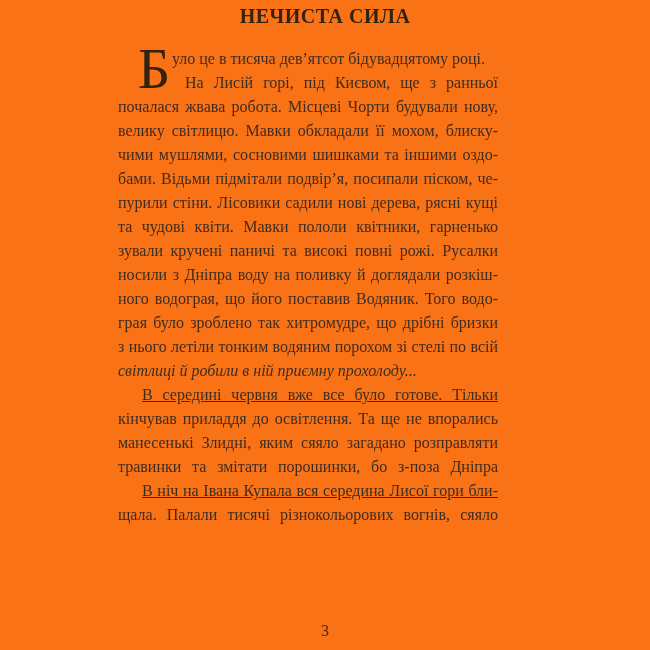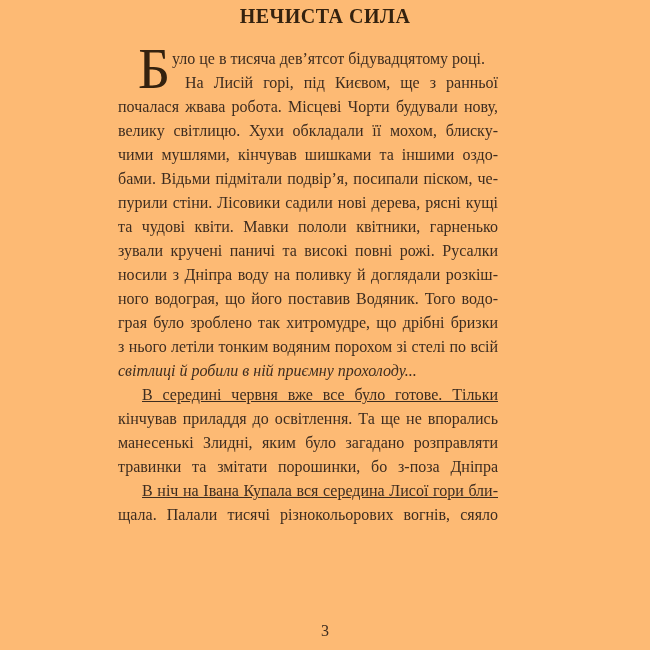--- a/index.html
+++ b/index.html
@@ -4,21 +4,21 @@
 <style>
   html, body {
     margin: 0; padding: 0;
     width: 650px; height: 650px;
     background: #fffefb;
     overflow: hidden;
   }
   .page {
     position: relative;
     width: 650px; height: 650px;
-    background: #fdba74;
+    background: #f97316;
     font-family: "Liberation Serif", "DejaVu Serif", serif;
     color: #3e2d20;
   }
   .title {
     position: absolute;
     top: 5px; left: 0; width: 650px;
     text-align: center;
     font-size: 20px;
     font-weight: bold;
     letter-spacing: 0.5px;
@@ -62,34 +62,34 @@
 <div class="page">
 
   <div class="title">НЕЧИСТА СИЛА</div>
 
   <div class="textblock">
     <div class="dropcap">Б</div>
 
     <div class="ln dc1">уло це в тисяча дев’ятсот бідувадцятому році.</div>
     <div class="ln dc2">На Лисій горі, під Києвом, ще з ранньої весни</div>
     <div class="ln">почалася жвава робота. Місцеві Чорти будували нову,</div>
-    <div class="ln">велику світлицю. Хухи обкладали її мохом, блиску-</div>
-    <div class="ln">чими мушлями, кінчував шишками та іншими оздо-</div>
+    <div class="ln">велику світлицю. Мавки обкладали її мохом, блиску-</div>
+    <div class="ln">чими мушлями, сосновими шишками та іншими оздо-</div>
     <div class="ln">бами. Відьми підмітали подвір’я, посипали піском, че-</div>
     <div class="ln">пурили стіни. Лісовики садили нові дерева, рясні кущі</div>
     <div class="ln">та чудові квіти. Мавки пололи квітники, гарненько</div>
     <div class="ln">зували кручені паничі та високі повні рожі. Русалки</div>
     <div class="ln">носили з Дніпра воду на поливку й доглядали розкіш-</div>
     <div class="ln">ного водограя, що його поставив Водяник. Того водо-</div>
     <div class="ln">грая було зроблено так хитромудре, що дрібні бризки</div>
     <div class="ln">з нього летіли тонким водяним порохом зі стелі по всій</div>
     <div class="ln end">світлиці й робили в ній приємну прохолоду...</div>
     <div class="ln ind">В середині червня вже все було готове. Тільки</div>
     <div class="ln">кінчував приладдя до освітлення. Та ще не впорались</div>
-    <div class="ln">манесенькі Злидні, яким було загадано розправляти</div>
+    <div class="ln">манесенькі Злидні, яким сяяло загадано розправляти</div>
     <div class="ln">травинки та змітати порошинки, бо з-поза Дніпра</div>
     <div class="ln ind">В ніч на Івана Купала вся середина Лисої гори бли-</div>
     <div class="ln">щала. Палали тисячі різнокольорових вогнів, сяяло</div>
   </div>
 
   <div class="pagenum">3</div>
 
 </div>
 
 </body></html>

